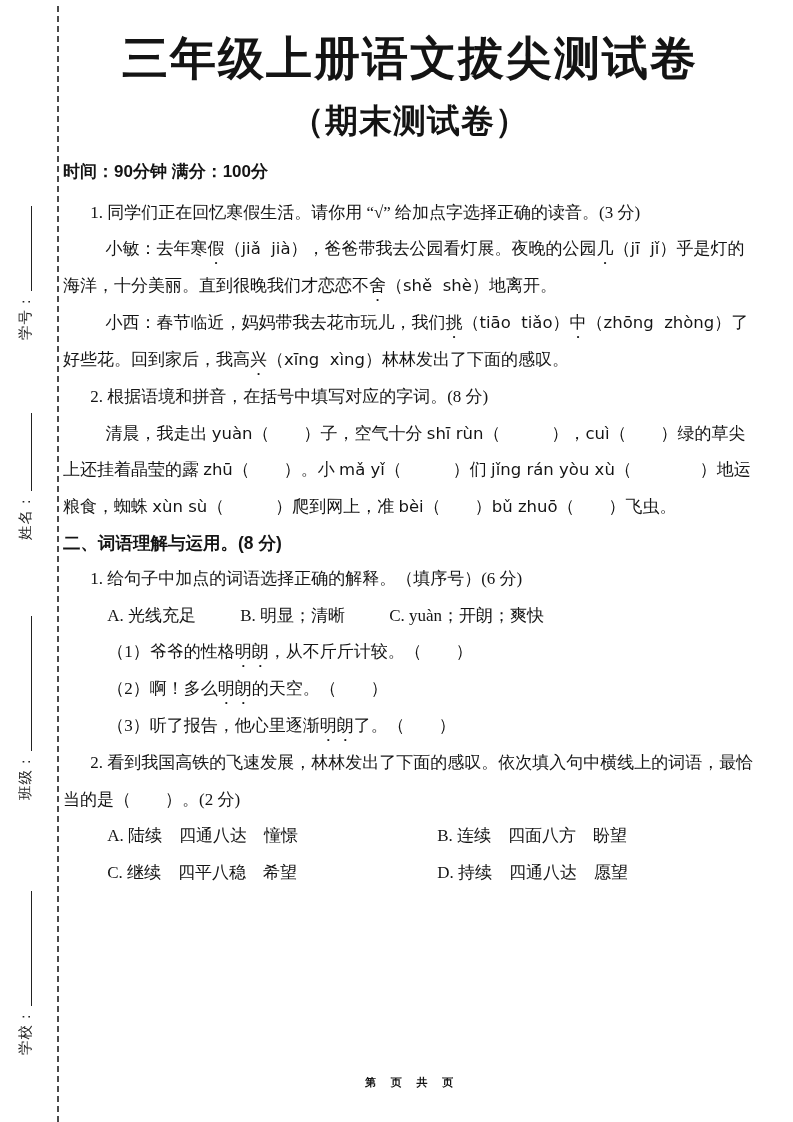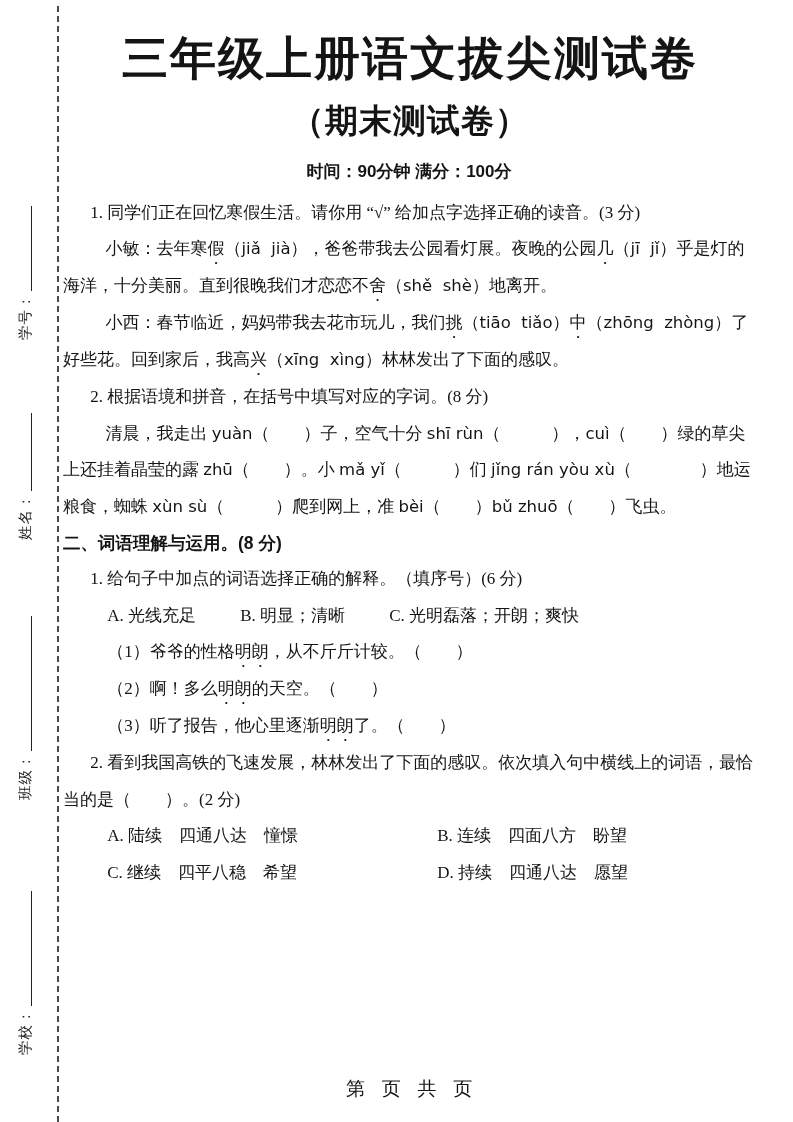--- a/index.html
+++ b/index.html
@@ -12,21 +12,21 @@
   .side-group{position:absolute;transform-origin:0 0;transform:rotate(-90deg);
     display:flex;align-items:center;height:22px;white-space:nowrap;}
   .side-label{font-size:14.5px;color:#222;letter-spacing:1px;}
   .side-line{display:inline-block;height:13px;border-bottom:1.6px solid #222;margin-left:2px;}
   
   .main{position:absolute;left:63px;top:0;width:694px;}
   .title{margin-top:32px;text-align:center;font-family:"Liberation Sans","DejaVu Sans",sans-serif;
     font-weight:900;font-size:46px;letter-spacing:2px;line-height:1.15;}
   .subtitle{margin-top:14px;text-align:center;font-family:"Liberation Sans","DejaVu Sans",sans-serif;
     font-weight:900;font-size:33px;letter-spacing:1px;}
-  .meta{margin-top:16px;text-align:center;font-family:"Liberation Sans","DejaVu Sans",sans-serif;
+  .meta{margin-top:16px;text-align:left;font-family:"Liberation Sans","DejaVu Sans",sans-serif;
     font-size:17px;font-weight:600;padding-right:2px;}
   table.score{border-collapse:collapse;table-layout:fixed;width:645px;margin:5px 0 0 46px;
     border:2.4px solid #333;}
   table.score td{border:1.6px solid #333;text-align:center;vertical-align:middle;
     font-size:20px;font-weight:bold;}
   table.score tr.hd td{height:40px;}
   table.score tr.sc td{height:47px;}
   td.w-label{width:97px;}
   td.w-total{width:84px;}
   
@@ -37,22 +37,22 @@
   .blk.q{text-indent:1.6em;}
   .blk.para{text-indent:2.5em;}
   .blk.sub{margin-left:2.6em;}
   .optrow{display:flex;gap:2.6em;margin-left:2.6em;font-size:17px;line-height:36.5px;white-space:pre-wrap;}
   .optgrid{display:grid;grid-template-columns:330px 300px;margin-left:2.6em;
     font-size:17px;line-height:36.5px;white-space:pre-wrap;}
   .pinyin{font-family:"DejaVu Sans","Liberation Sans",sans-serif;font-size:16.5px;}
   .dot{-webkit-text-emphasis:filled dot;text-emphasis:filled dot;
     -webkit-text-emphasis-position:under left;text-emphasis-position:under left;}
   .blank{display:inline-block;width:3.4em;height:0.95em;border-bottom:1.3px solid #000;}
-  .footer{position:absolute;left:63px;width:694px;bottom:20px;text-align:center;
-    font-size:19px;font-weight:400;letter-spacing:2px;word-spacing:8px;}
+  .footer{position:absolute;left:63px;width:694px;bottom:32px;text-align:center;
+    font-size:11px;font-weight:700;letter-spacing:2px;word-spacing:8px;}
 </style>
 </head>
 <body>
 
 <div class="dashed-rule"></div>
 <div id="sidebar">
     <div class="side-group" style="left: 14px; top: 340px;">
       <span class="side-label">学号：</span>
       <span class="side-line" style="width: 85px;"></span>
     </div>
@@ -75,21 +75,21 @@
   <div class="subtitle">（期末测试卷）</div>
   <div class="meta">时间：90分钟  满分：100分</div>
   <div class="sections" id="sections">
       <div class="blk q"><span>1. 同学们正在回忆寒假生活。请你用 “√” 给加点字选择正确的读音。(3 分)</span></div>
       <div class="blk para"><span>小敏：去年寒</span><span class="dot">假</span><span>（</span><span class="pinyin">jiǎ  jià</span><span>），爸爸带我去公园看灯展。夜晚的公园</span><span class="dot">几</span><span>（</span><span class="pinyin">jī  jǐ</span><span>）乎是灯的海洋，十分美丽。直到很晚我们才恋恋不</span><span class="dot">舍</span><span>（</span><span class="pinyin">shě  shè</span><span>）地离开。</span></div>
       <div class="blk para"><span>小西：春节临近，妈妈带我去花市玩儿，我们</span><span class="dot">挑</span><span>（</span><span class="pinyin">tiāo  tiǎo</span><span>）</span><span class="dot">中</span><span>（</span><span class="pinyin">zhōng  zhòng</span><span>）了好些花。回到家后，我高</span><span class="dot">兴</span><span>（</span><span class="pinyin">xīng  xìng</span><span>）林林发出了下面的感叹。</span></div>
       <div class="blk q"><span>2. 根据语境和拼音，在括号中填写对应的字词。(8 分)</span></div>
       <div class="blk para"><span>清晨，我走出 </span><span class="pinyin">yuàn</span><span>（　　）子，空气十分 </span><span class="pinyin">shī rùn</span><span>（　　　），</span><span class="pinyin">cuì</span><span>（　　）绿的草尖上还挂着晶莹的露 </span><span class="pinyin">zhū</span><span>（　　）。小 </span><span class="pinyin">mǎ yǐ</span><span>（　　　）们 </span><span class="pinyin">jǐng rán yòu xù</span><span>（　　　　）地运粮食，蜘蛛 </span><span class="pinyin">xùn sù</span><span>（　　　）爬到网上，准 </span><span class="pinyin">bèi</span><span>（　　）</span><span class="pinyin">bǔ zhuō</span><span>（　　）飞虫。</span></div>
       <div class="sec-heading">二、词语理解与运用。(8 分)</div>
       <div class="blk q"><span>1. 给句子中加点的词语选择正确的解释。（填序号）(6 分)</span></div>
-      <div class="optrow"><span class="opt">A. 光线充足</span><span class="opt">B. 明显；清晰</span><span class="opt">C. 光明磊落；开朗；爽快</span></div>
+      <div class="optrow"><span class="opt">A. 光线充足</span><span class="opt">B. 明显；清晰</span><span class="opt">C. yuàn；开朗；爽快</span></div>
       <div class="blk sub"><span>（1）爷爷的性格</span><span class="dot">明朗</span><span>，从不斤斤计较。（　　）</span></div>
       <div class="blk sub"><span>（2）啊！多么</span><span class="dot">明朗</span><span>的天空。（　　）</span></div>
       <div class="blk sub"><span>（3）听了报告，他心里逐渐</span><span class="dot">明朗</span><span>了。（　　）</span></div>
       <div class="blk q"><span>2. 看到我国高铁的飞速发展，林林发出了下面的感叹。依次填入句中横线上的词语，最恰当的是（　　）。(2 分)</span></div>
       <div class="optgrid"><span class="opt">A. 陆续　四通八达　憧憬</span><span class="opt">B. 连续　四面八方　盼望</span><span class="opt">C. 继续　四平八稳　希望</span><span class="opt">D. 持续　四通八达　愿望</span></div>
     </div>
 </div>
 
 <div class="footer">第 页 共 页</div>
 

